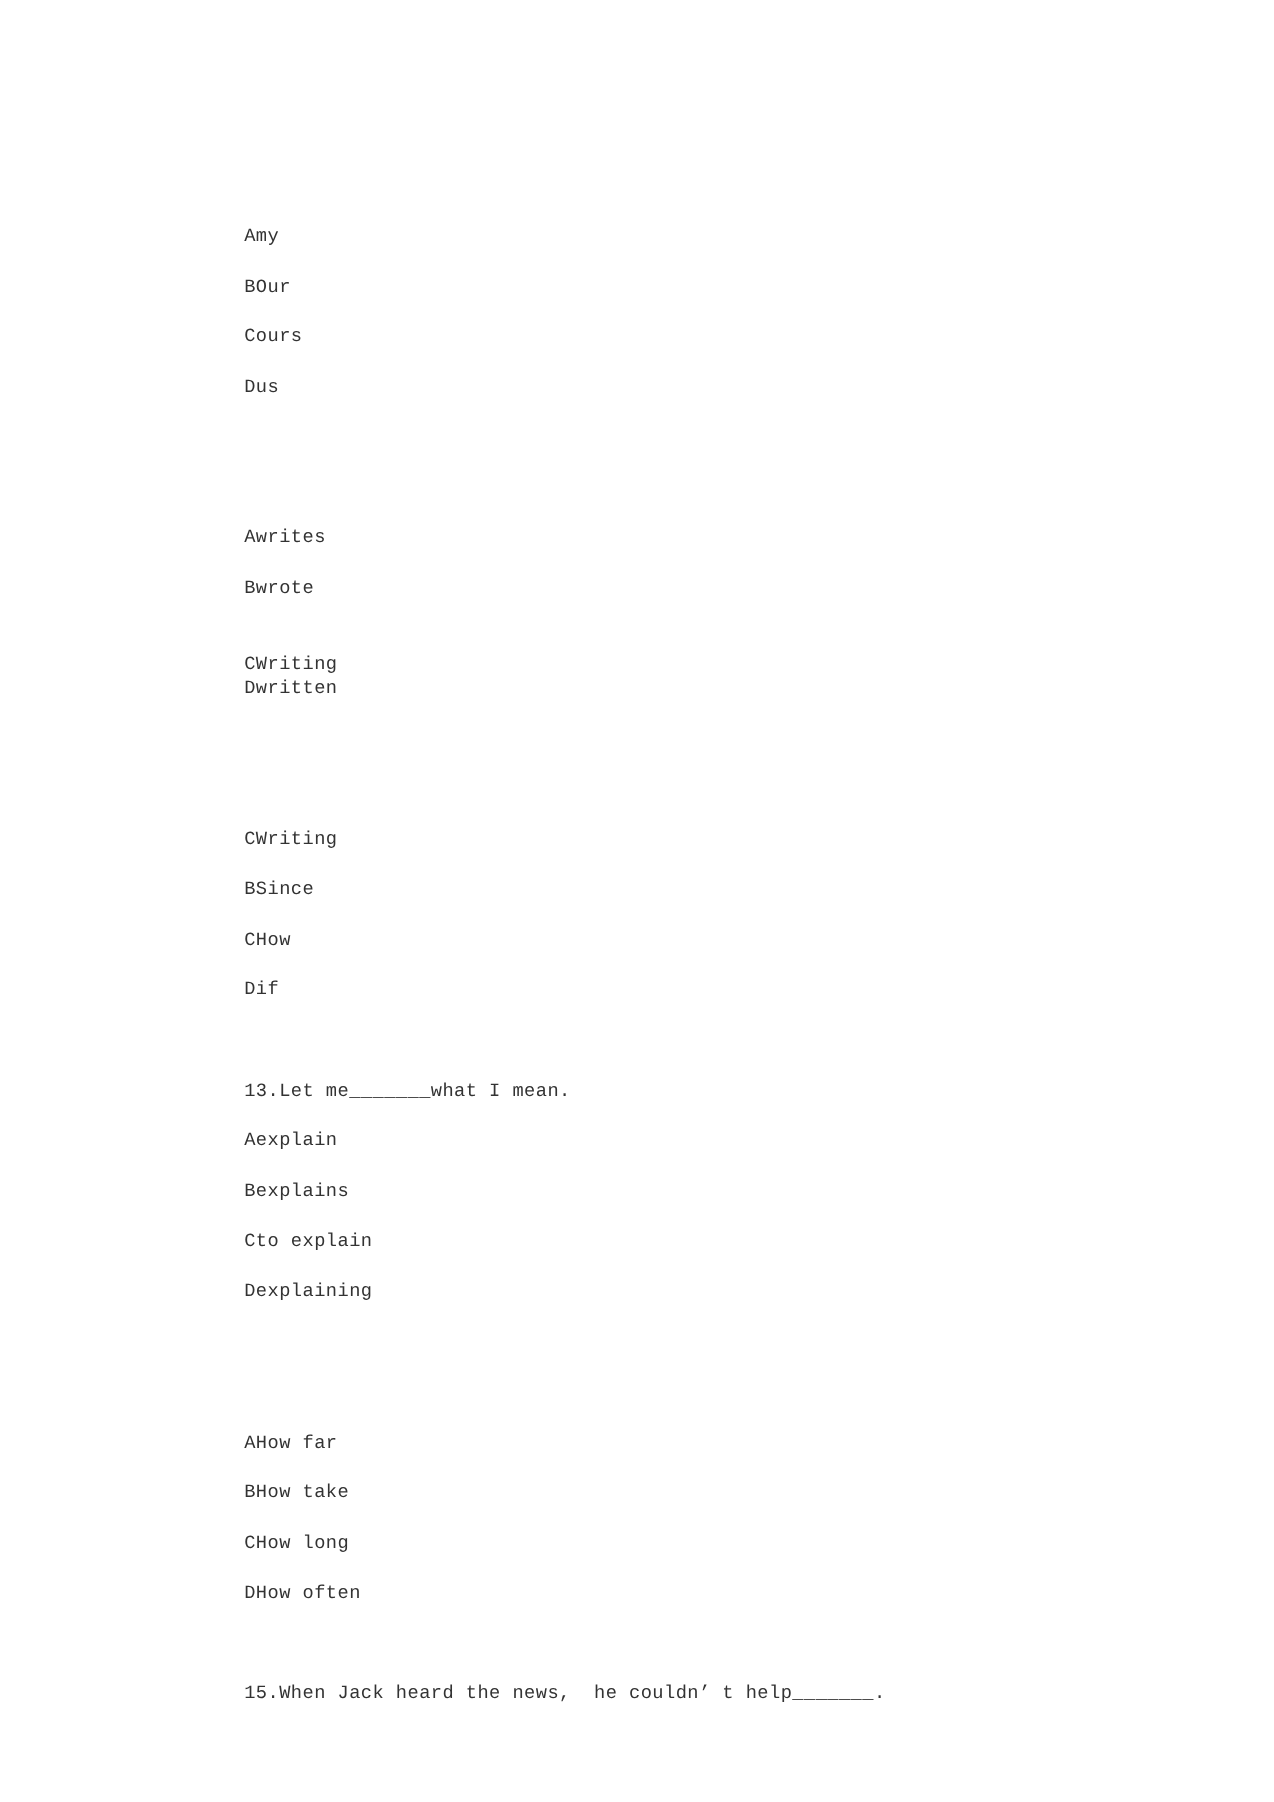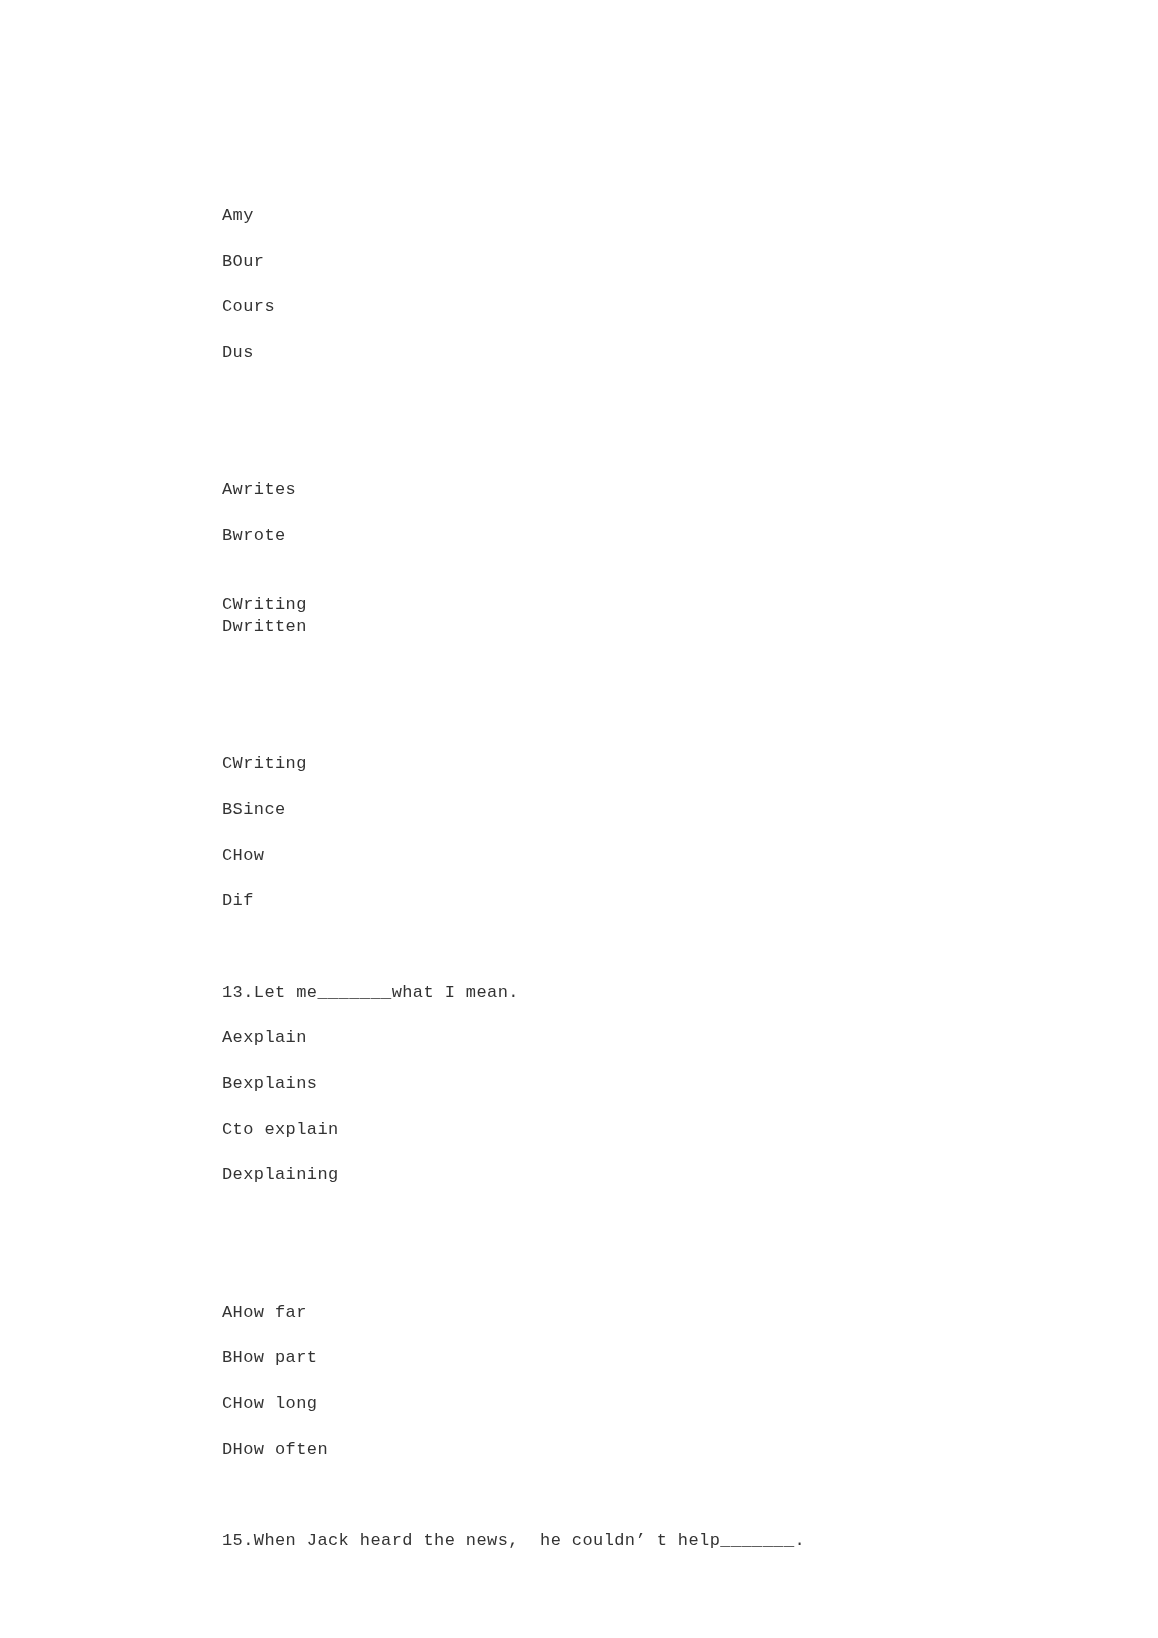--- a/index.html
+++ b/index.html
@@ -27,18 +27,18 @@
   <div class="line" style="top:797px">CHow</div>
   <div class="line" style="top:842px">Dif</div>
 
   <div class="line" style="top:934px">13.Let me_______what I mean.</div>
   <div class="line" style="top:979px">Aexplain</div>
   <div class="line" style="top:1025px">Bexplains</div>
   <div class="line" style="top:1071px">Cto explain</div>
   <div class="line" style="top:1116px">Dexplaining</div>
 
   <div class="line" style="top:1254px">AHow far</div>
-  <div class="line" style="top:1299px">BHow part</div>
+  <div class="line" style="top:1299px">BHow take</div>
   <div class="line" style="top:1345px">CHow long</div>
   <div class="line" style="top:1391px">DHow often</div>
 
   <div class="line" style="top:1482px">15.When Jack heard the news,  he couldn’ t help_______.</div>
 </div>
 
 </body></html>

